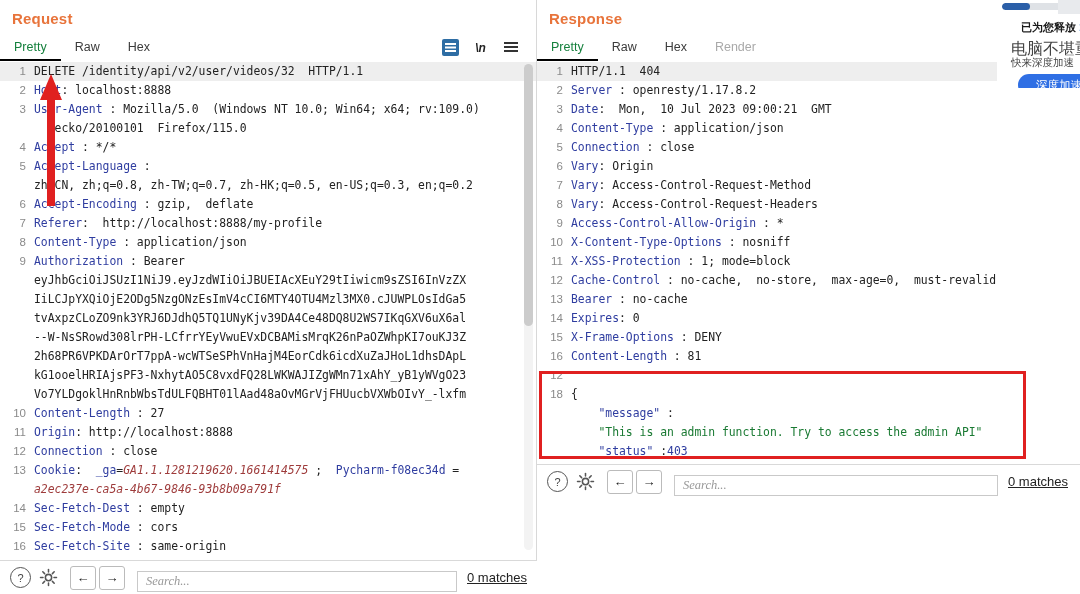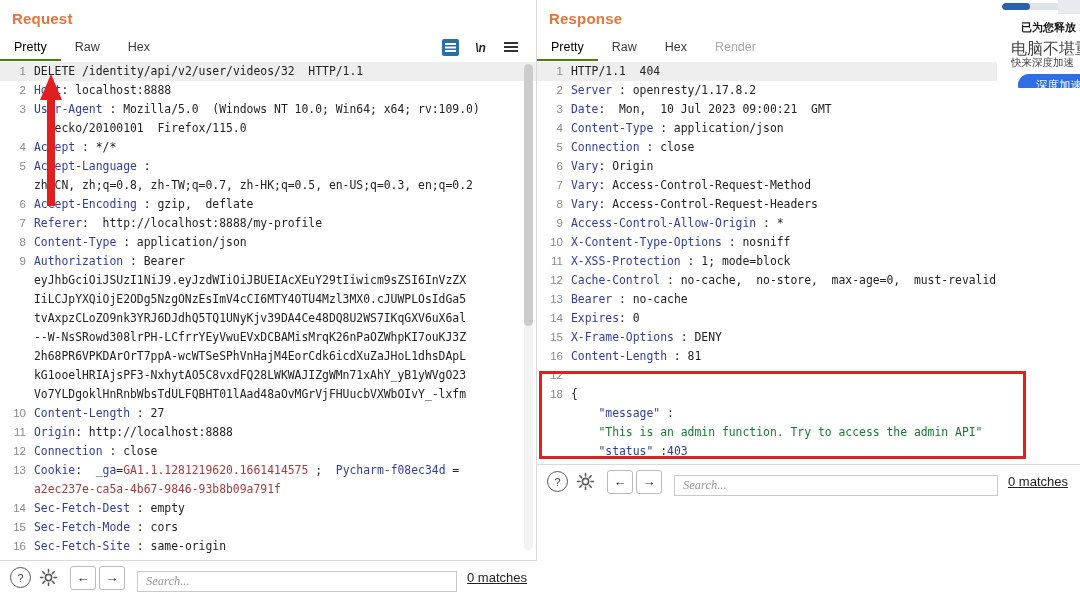--- a/index.html
+++ b/index.html
@@ -46,22 +46,22 @@
     gap: 0px;
   }
   .tab {
     font-size: 12.5px;
     color: #3b3b3b;
     padding: 2px 14px 5px 14px;
     cursor: default;
     white-space: nowrap;
   }
   .tab.active {
-    color: #000000;
-    border-bottom: 2px solid #4d7c0f;
+    color: #15803d;
+    border-bottom: 2px solid #000000;
   }
   .tab.disabled { color: #a9a9a9; }
 
   
   .tab-icons {
     position: absolute;
     right: 18px; top: 39px;
     display: flex;
     align-items: center;
     gap: 13px;
@@ -121,21 +121,21 @@
     font-size: 11.5px;
     line-height: 19px;
     user-select: none;
   }
   .ctext { flex: 1; padding-left: 2px; }
   .wrapline .ln { visibility: hidden; }
 
   .k  { color: #2f3da0; }      
   .v  { color: #222222; }      
   .b64{ color: #222222; }
-  .rd { color: #9e3b3b; }      
+  .rd { color: #9e3b3b; font-style: italic; }      
   .gn { color: #1a7a33; }      
   .nv { color: #2f3da0; }      
   .pl { color: #222222; }
 
   
   #red-arrow {
     position: absolute;
     left: 40px; top: 74px;
     width: 22px; height: 132px;
     pointer-events: none;

